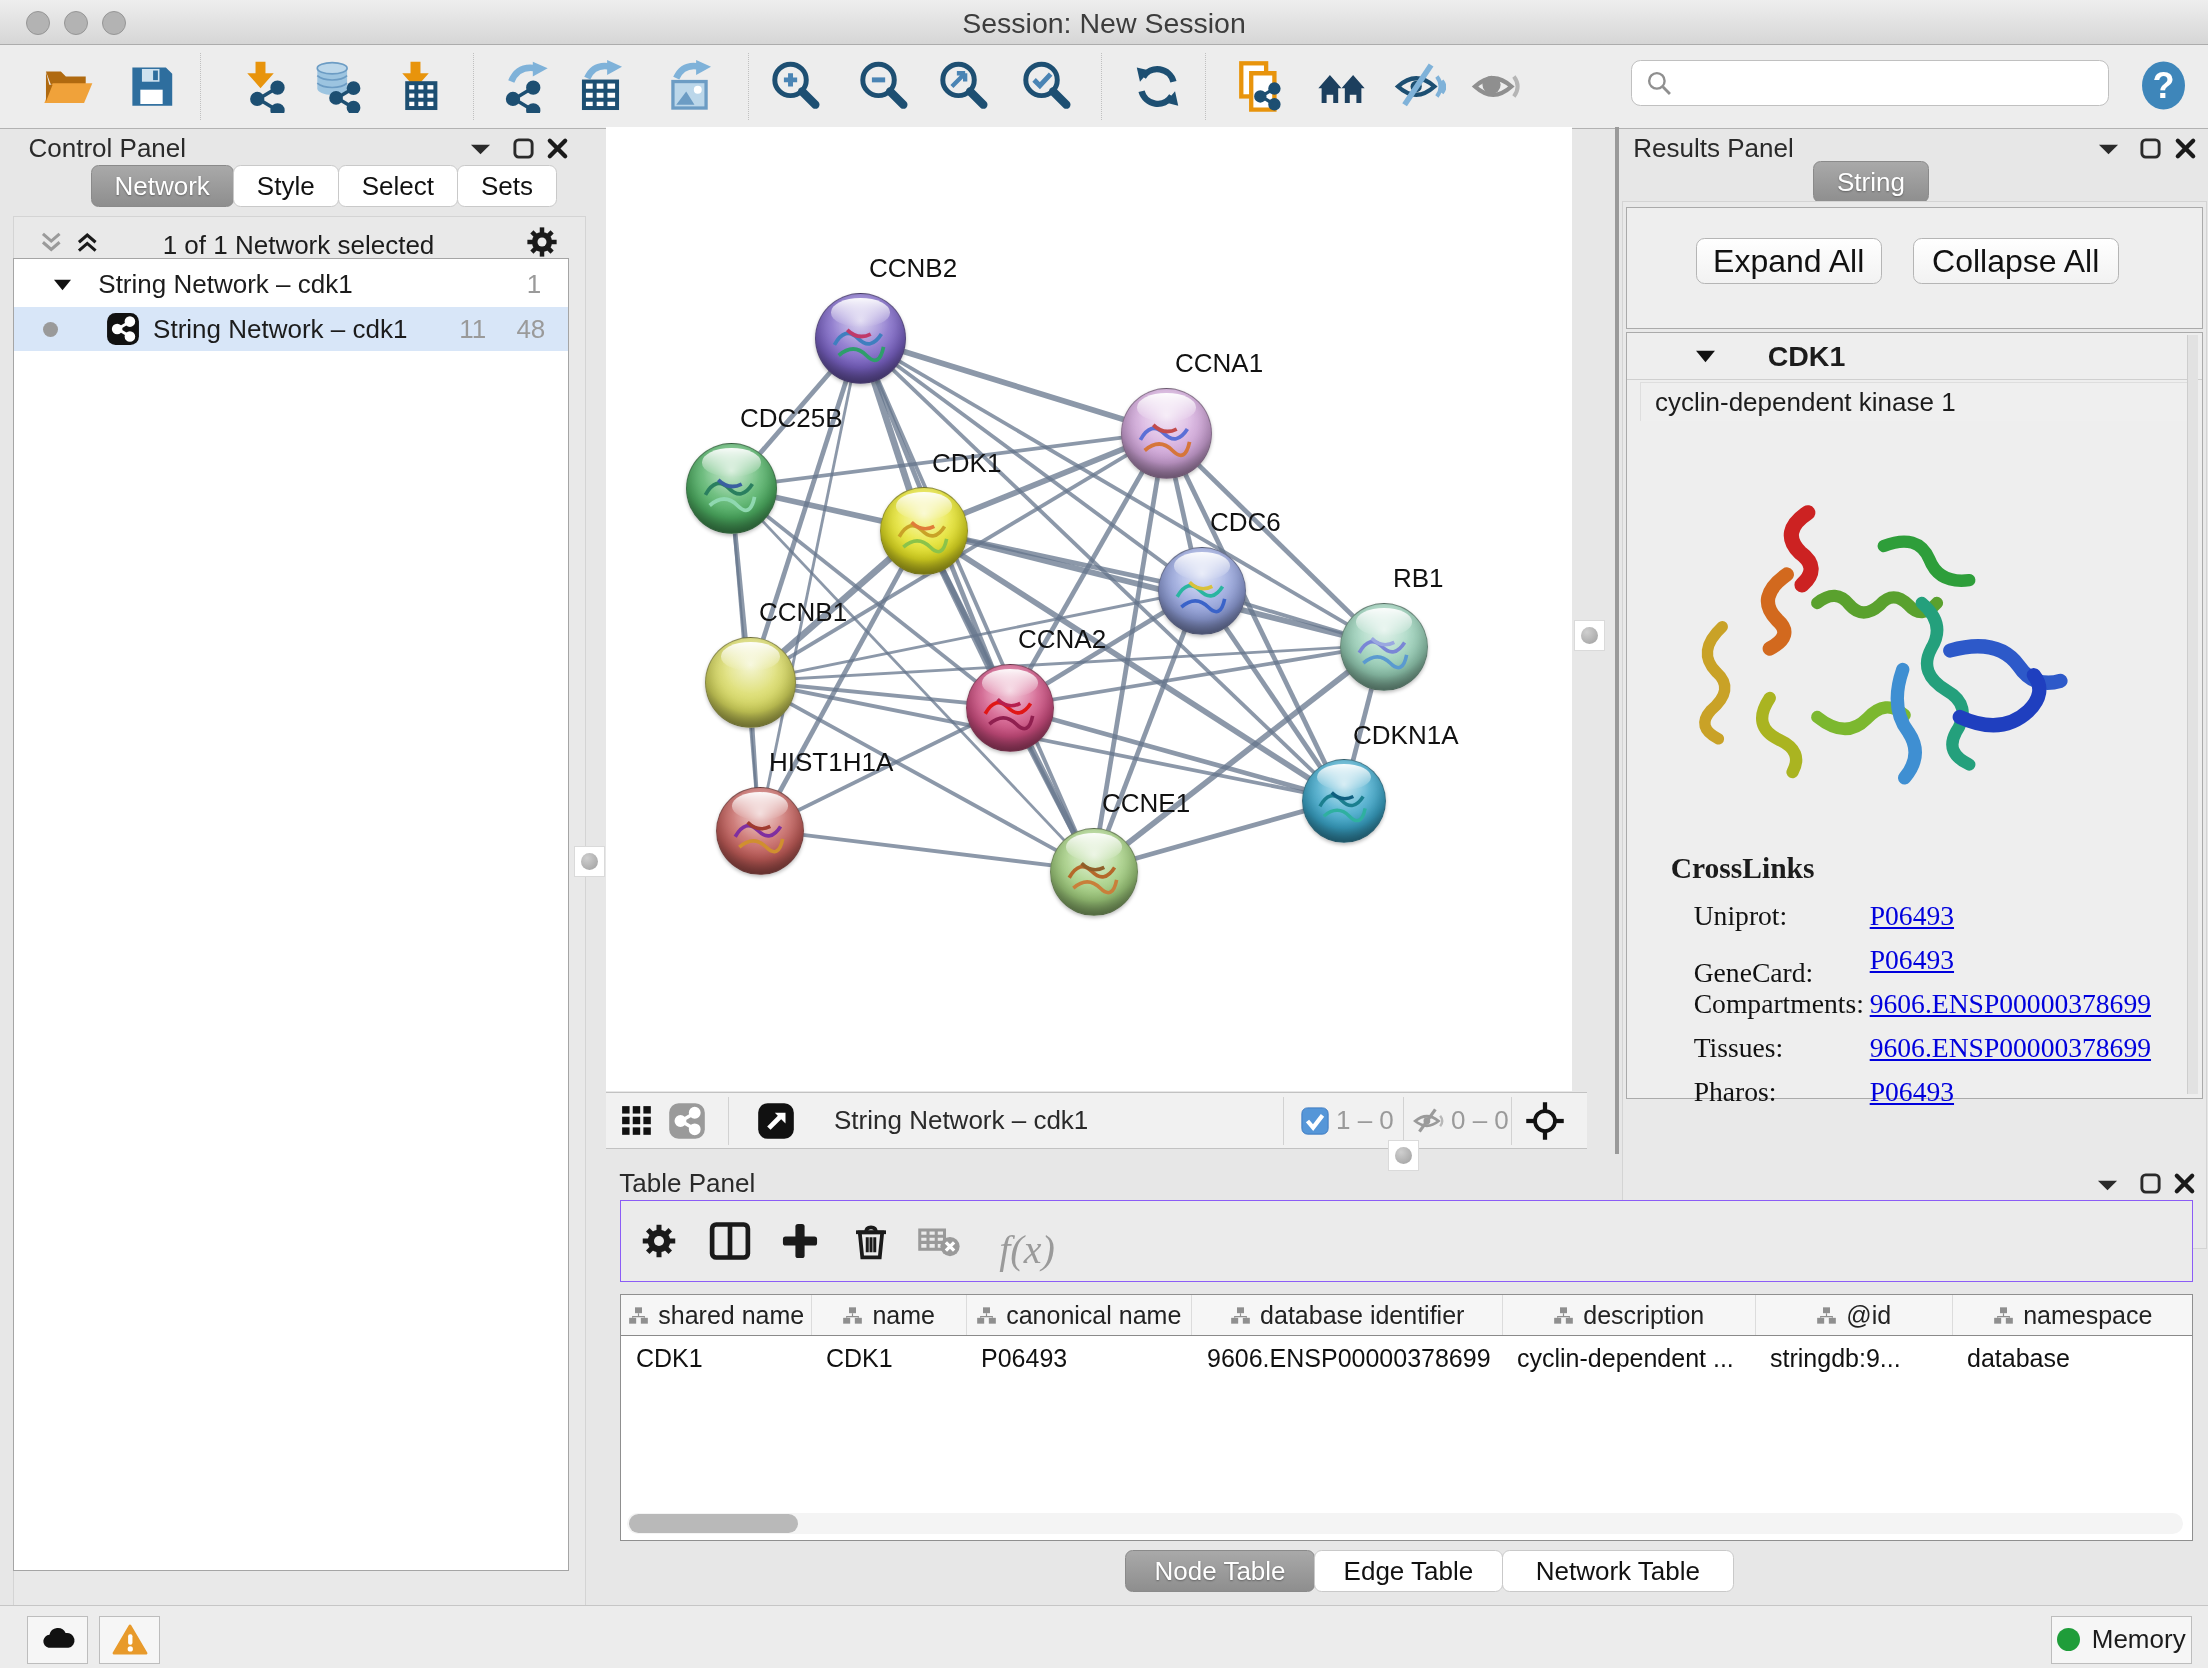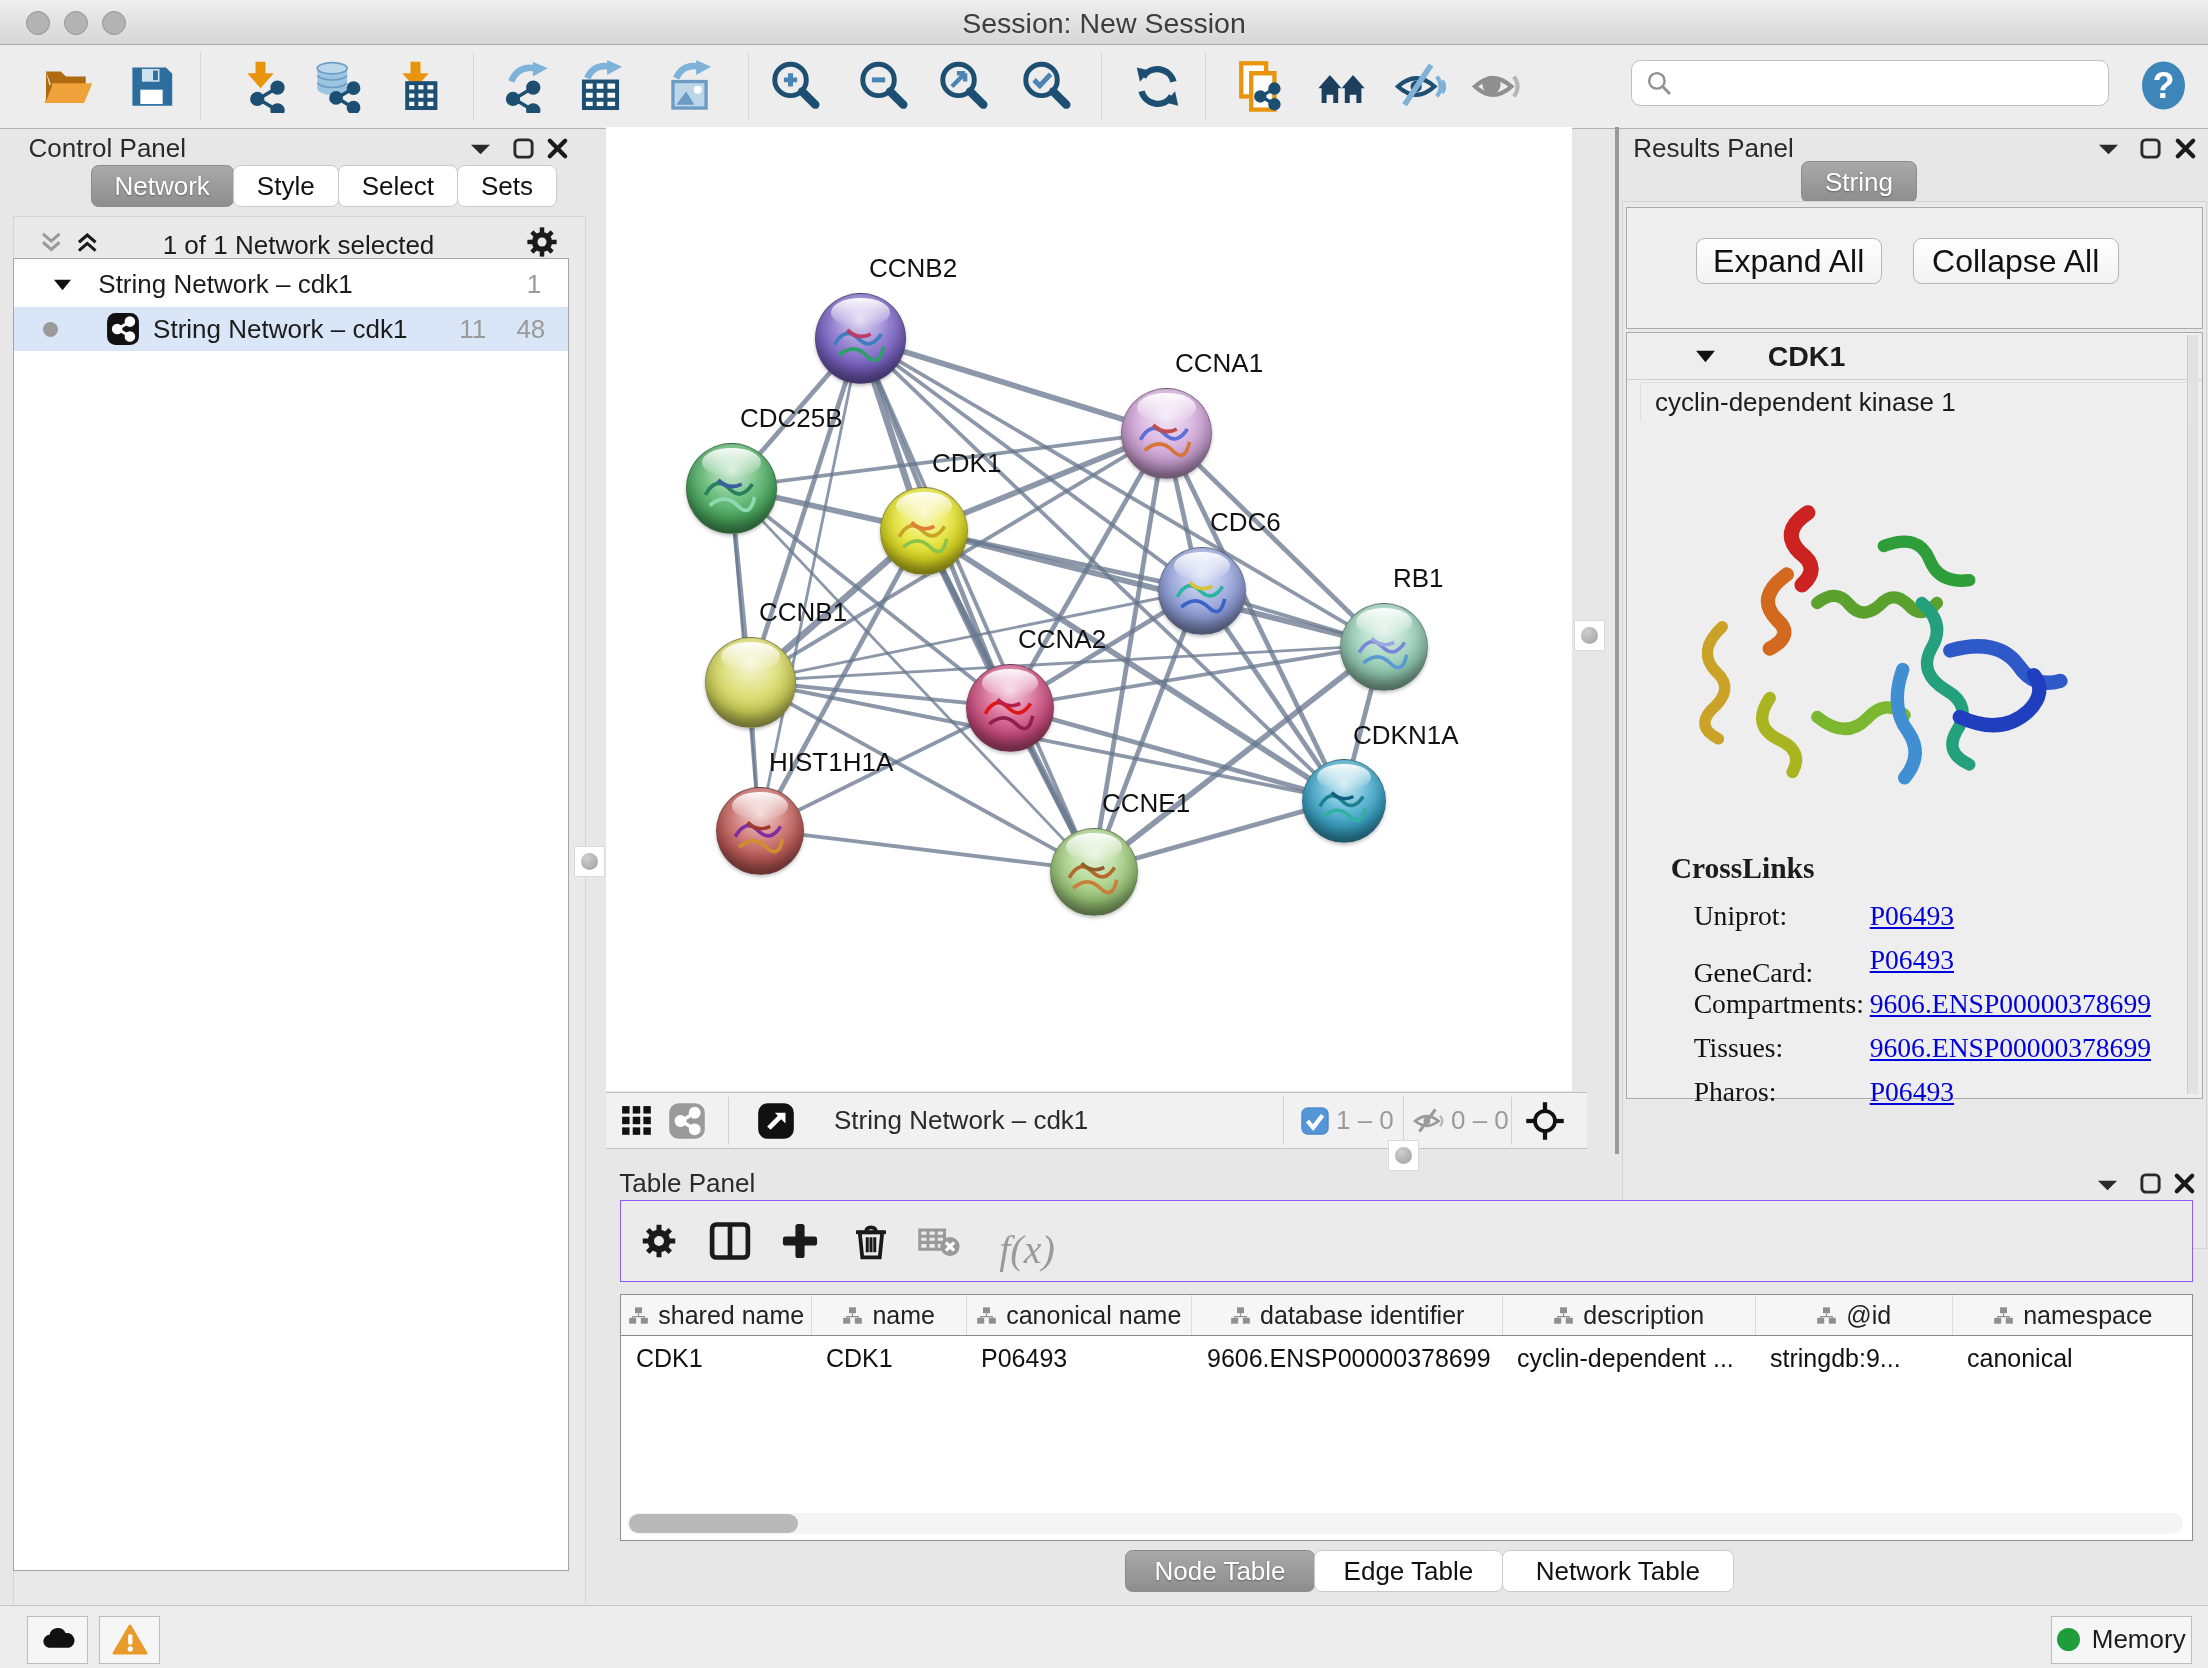--- a/index.html
+++ b/index.html
@@ -543,21 +543,21 @@
     <div class="abs" style="left:476px;top:11.4px"><svg width="25" height="21" viewBox="0 0 26 22">
           <polygon points="3,7 23,7 13,17" fill="#2a2a2a"></polygon>
         </svg></div>
     <div class="abs" style="left:519px;top:9.5px"><svg width="23" height="23" viewBox="0 0 24 24">
           <rect x="3" y="3" width="18" height="18" rx="4" stroke="#2a2a2a" stroke-width="3" fill="none"></rect>
         </svg></div>
     <div class="abs" style="left:554px;top:9.5px"><svg width="23" height="23" viewBox="0 0 24 24">
           <path d="M4 4l16 16M20 4L4 20" stroke="#1a1a1a" stroke-width="4.5" stroke-linecap="round"></path>
         </svg></div>
 
-    <div class="abs" style="left:4px;width:469px;top:34px;text-align:center">
+    <div class="abs" style="left:16px;width:469px;top:34px;text-align:center">
       <span class="tab active">String</span>
     </div>
     <div class="abs" style="left:1.9px;top:74px;width:583px;height:1046px;background:#e9e9e9;border:1px solid #d4d4d4"></div>
 
     <div class="rp-box" style="left:5.7px;top:80px;width:575px;height:120px">
       <div class="btn abs" style="left:69px;top:30px;width:184px;height:44px">Expand All</div>
       <div class="btn abs" style="left:286px;top:30px;width:204px;height:44px">Collapse All</div>
     </div>
 
     <div class="rp-box" style="left:5.7px;top:205px;width:575px;height:765px">
@@ -755,21 +755,21 @@
           <span>namespace</span>
         </div>
       </div>
     <div id="table-body">
         <div class="td-cell" style="left: 0px; width: 190px;">CDK1</div>
         <div class="td-cell" style="left: 190px; width: 155px;">CDK1</div>
         <div class="td-cell" style="left: 345px; width: 225px;">P06493</div>
         <div class="td-cell" style="left: 571px; width: 310px;">9606.ENSP00000378699</div>
         <div class="td-cell" style="left: 881px; width: 253px;">cyclin-dependent ...</div>
         <div class="td-cell" style="left: 1134px; width: 197px;">stringdb:9...</div>
-        <div class="td-cell" style="left: 1331px; width: 241px;">canonical</div>
+        <div class="td-cell" style="left: 1331px; width: 241px;">database</div>
       </div>
     <div class="hscroll">
         <div class="hthumb"></div>
       </div>
   </div>
 
   <div class="abs" style="left:1125px;top:1550px">
     <span class="tab active" style="padding:0 28.5px">Node Table</span><span class="tab" style="padding:0 28.5px">Edge Table</span><span class="tab" style="padding:0 33px">Network Table</span>
   </div>
 

